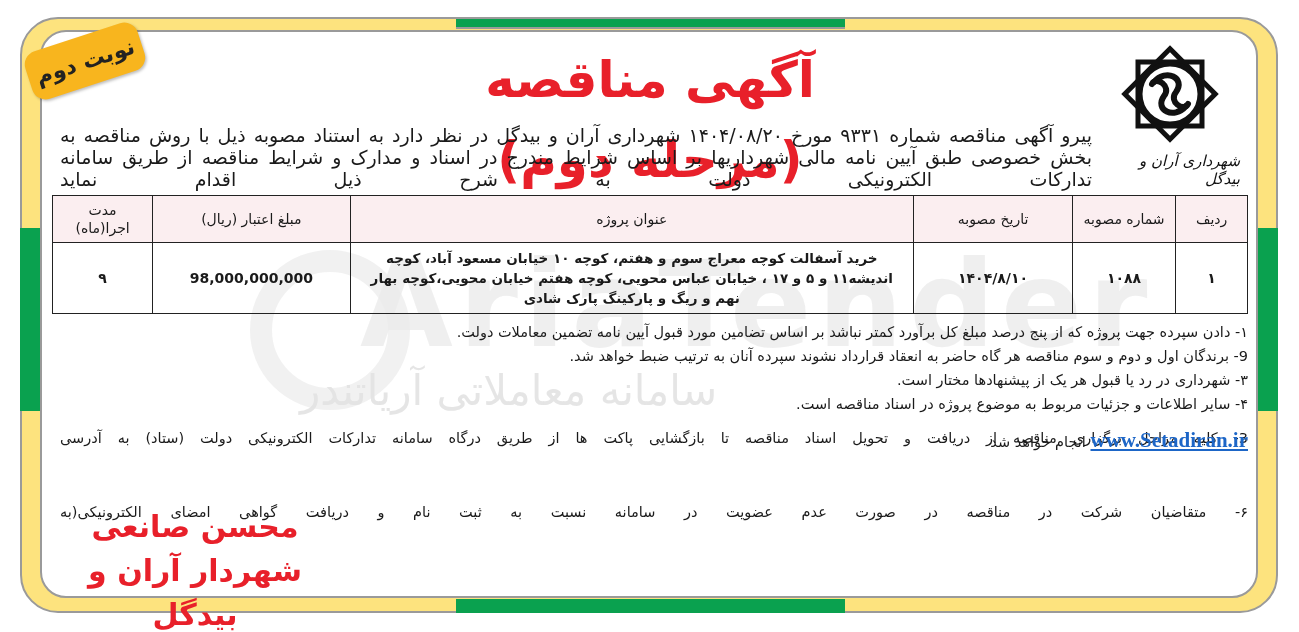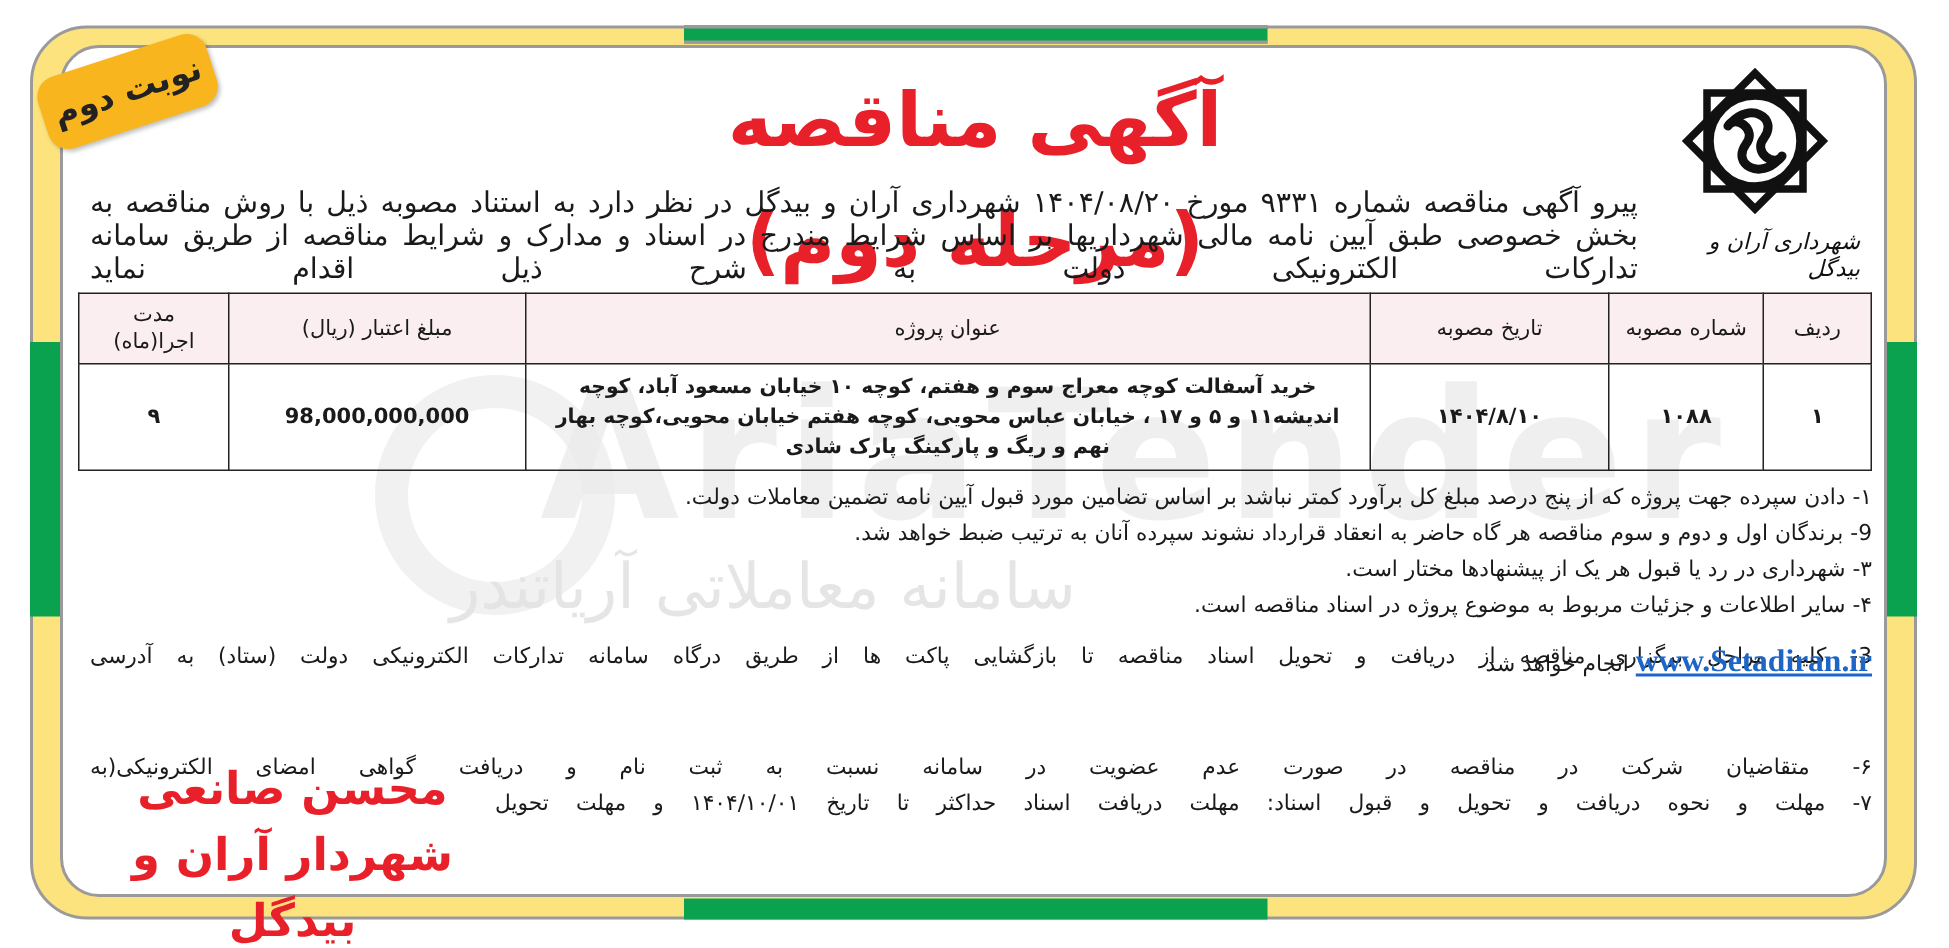--- a/index.html
+++ b/index.html
@@ -135,19 +135,18 @@
 </div>
 
 <div class="cond cond-b">3- کلیه مراحل برگزاری مناقصه از دریافت و تحویل اسناد مناقصه تا بازگشایی پاکت ها از طریق درگاه سامانه تدارکات الکترونیکی دولت (ستاد) به آدرسی</div>
 <div class="cond cond-b2">
   <a class="link">www.Setadiran.ir</a>
   <span>انجام خواهد شد</span>
 </div>
 
 <div class="cond cond-c">
   <p class="j">۶- متقاضیان شرکت در مناقصه در صورت عدم عضویت در سامانه نسبت به ثبت نام و دریافت گواهی امضای الکترونیکی(به</p>
-  <p class="jl">۷- مهلت و نحوه دریافت و تحویل و قبول اسناد: مهلت دریافت اسناد حداکثر تا تاریخ ۱۴۰۴/۱۰/۰۱ و مهلت تحویل</p>
 </div>
 
 <div class="sign">
   <div>محسن صانعی</div>
   <div>شهردار آران و بیدگل</div>
 </div>
 
 </body></html>

